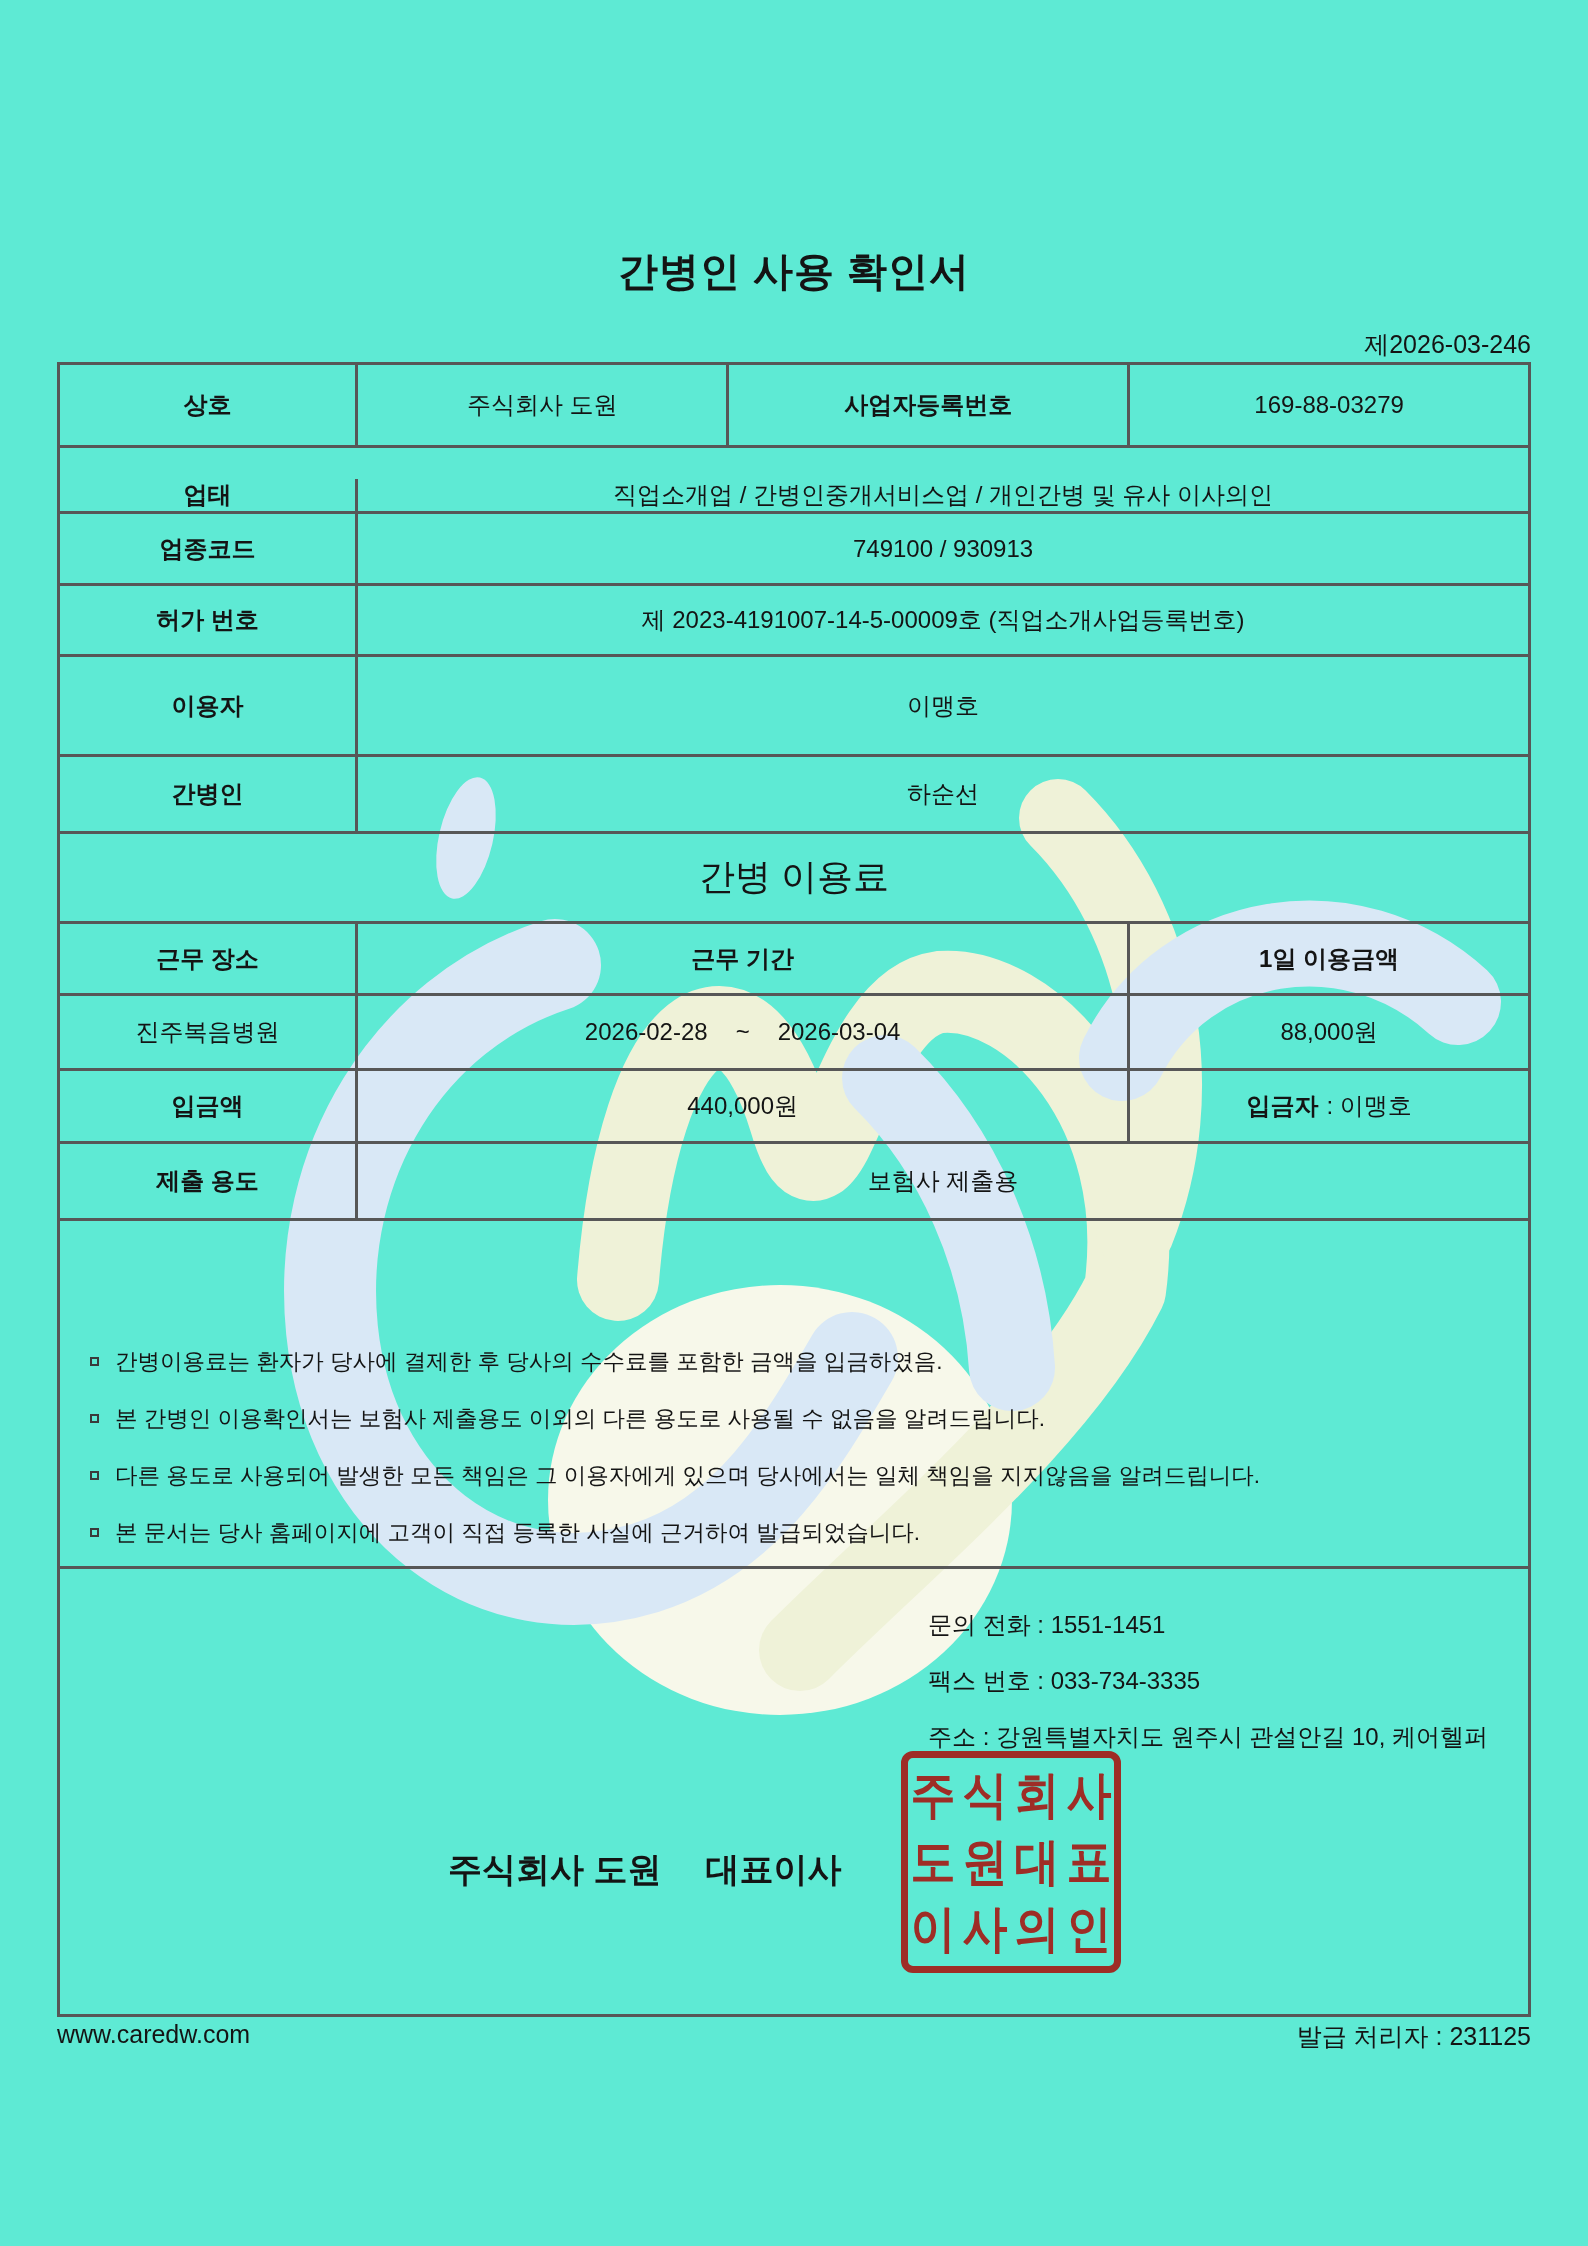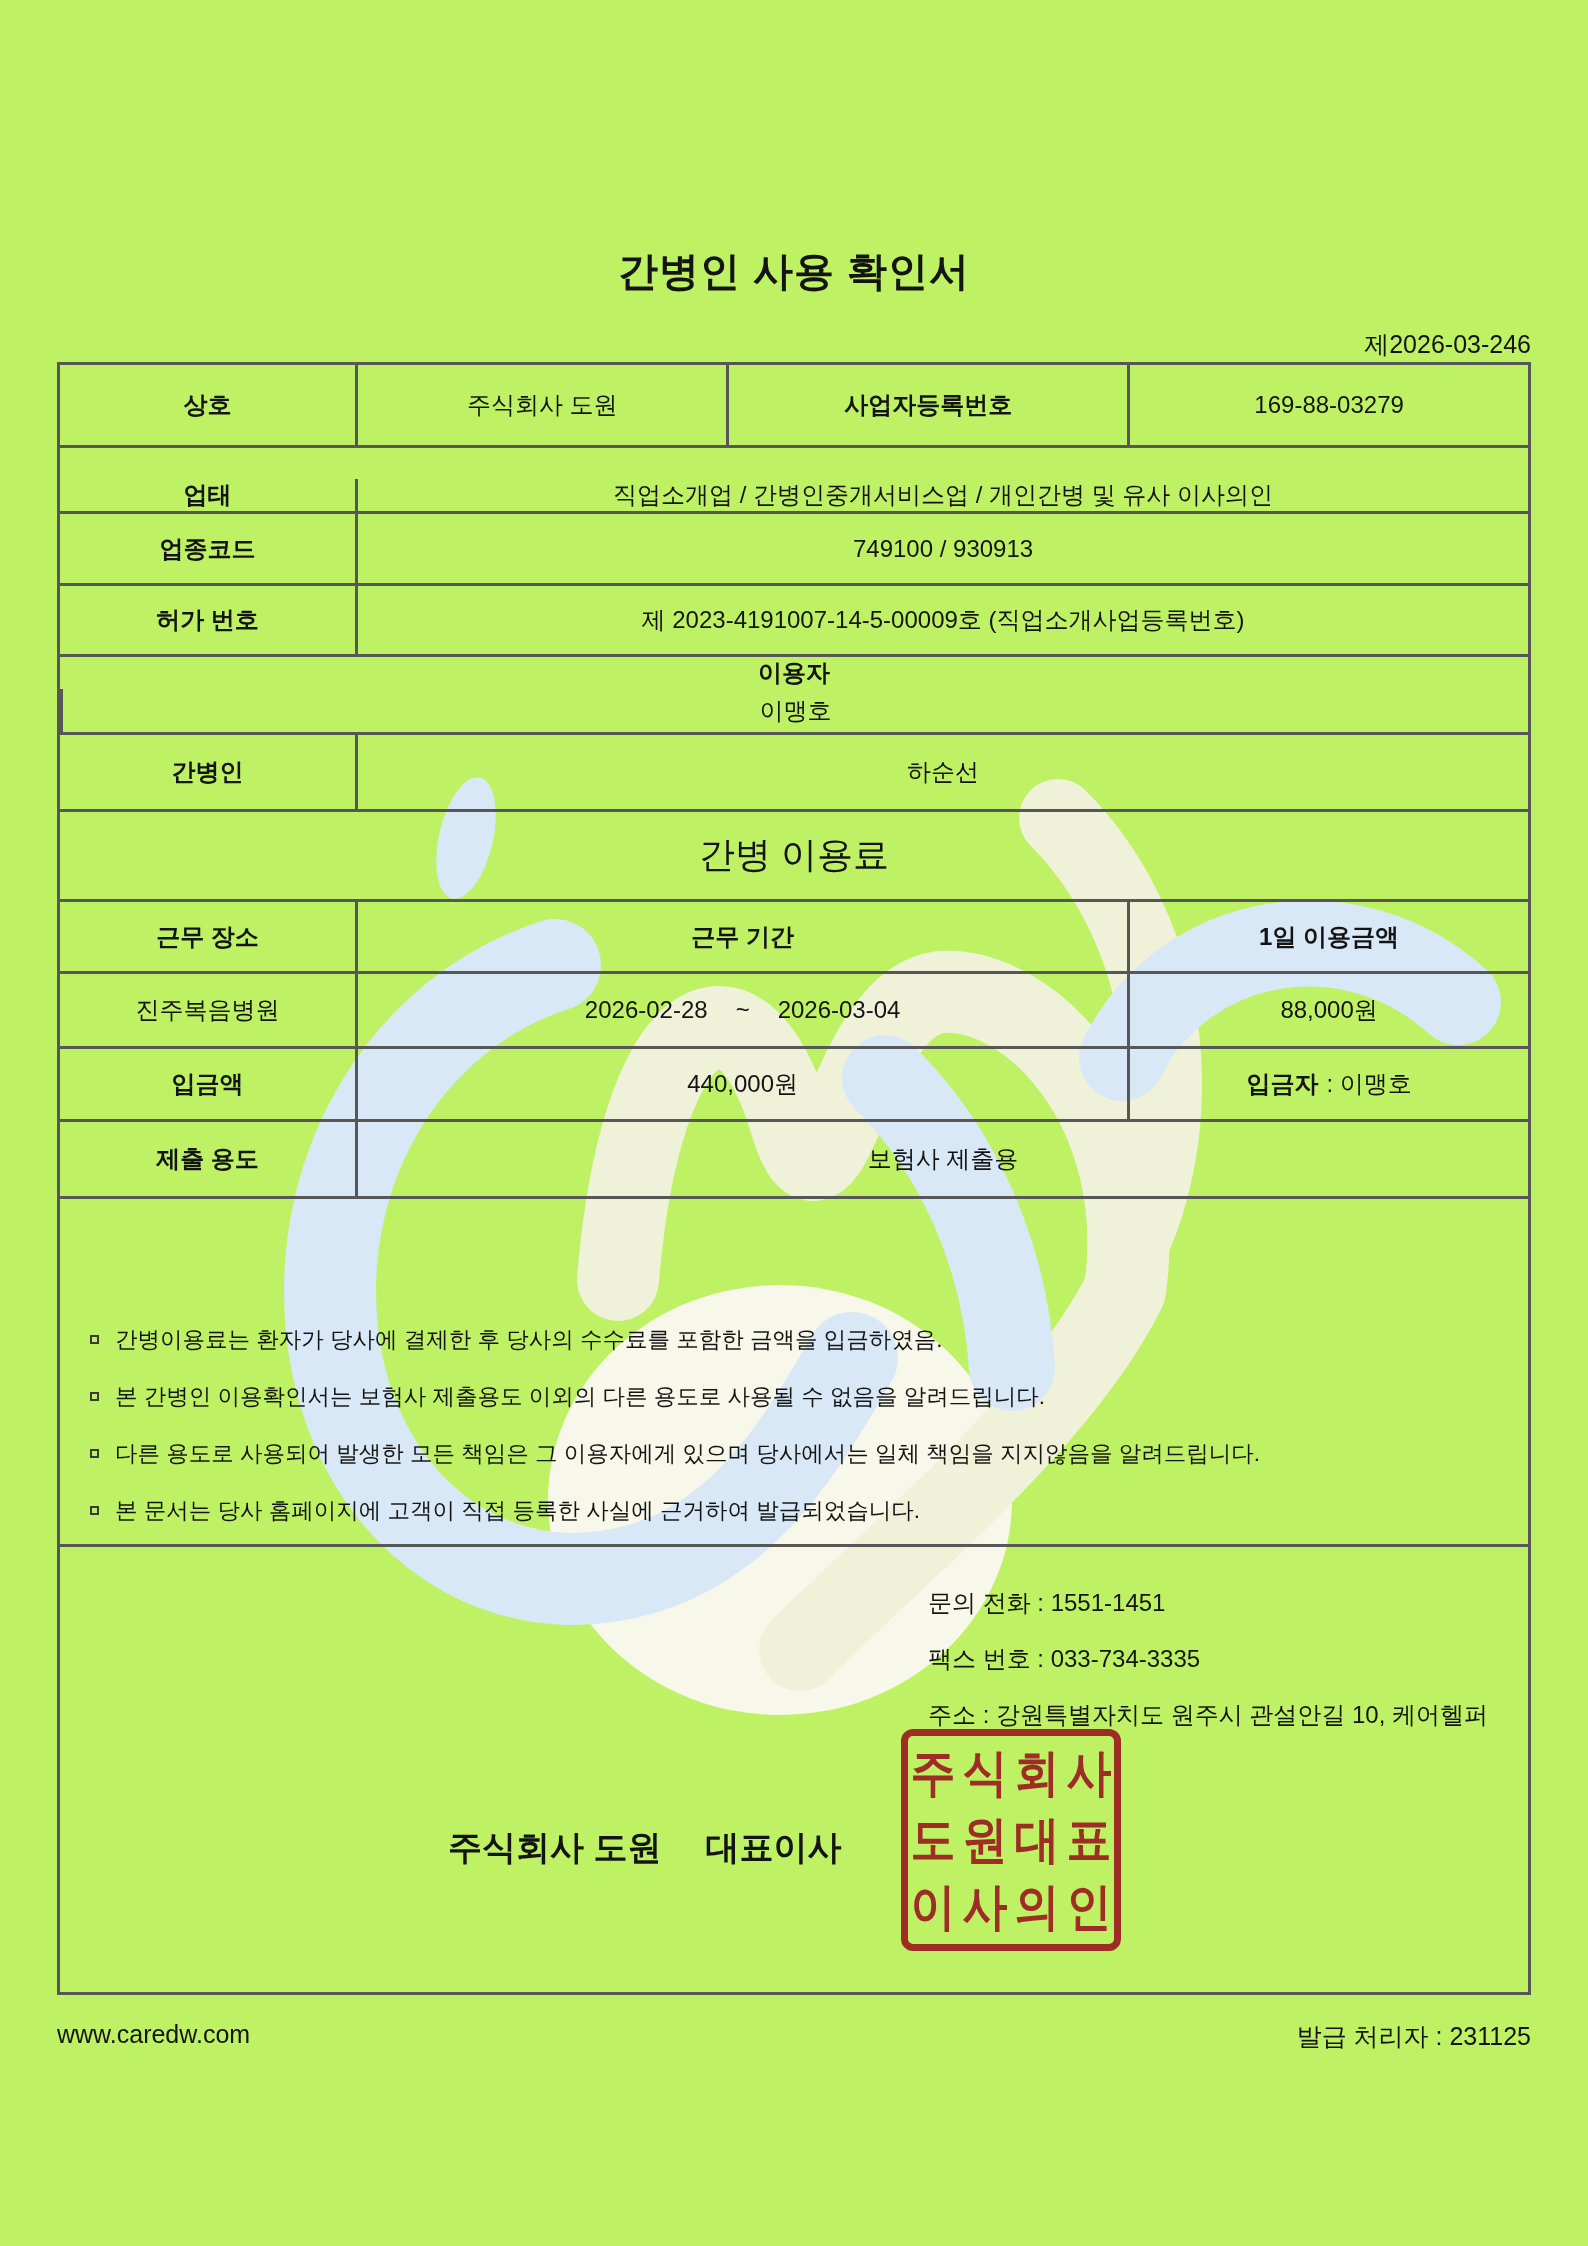--- a/index.html
+++ b/index.html
@@ -1,19 +1,19 @@
 <!DOCTYPE html>
 <html><head>
 <meta charset="utf-8">
 <style>
   html,body{margin:0;padding:0;background:#fff;}
   .page{
     position:relative;
     width:1588px;height:2246px;
-    background:#bef264;
+    background:#5eead4;
     font-family:"Liberation Sans","DejaVu Sans",sans-serif;
     color:#141414;
     overflow:hidden;
   }
   .wm{position:absolute;left:0;top:0;width:1588px;height:2246px;z-index:0;}
   .content{position:absolute;left:0;top:0;width:100%;height:100%;z-index:1;}
 
   .title{
     position:absolute;top:244px;left:0;width:100%;
     text-align:center;font-size:40px;font-weight:bold;letter-spacing:1px;
@@ -37,21 +37,21 @@
   }
   .cell:first-child{border-left:none;}
   .lbl{font-weight:bold;}
   .w1{flex:0 0 20.1%;}
   .w2{flex:0 0 25.3%;}
   .w3{flex:0 0 27.3%;}
   .w4{flex:1 1 auto;}
   .wrest{flex:1 1 auto;}
   .wmid{flex:0 0 52.6%;}
   .h80{height:80px;}  .h66{height:66px;align-items:flex-end;}  .h72{height:72px;}
-  .h71{height:71px;}  .h78{height:78px;flex-direction:column;}  .h77{height:77px;}
+  .h71{height:71px;}  .h78{height:100px;}  .h77{height:77px;}
   .h90{height:90px;}  .h75{height:75px;}  .h73{height:73px;}
 
   .section-title{
     width:100%;display:flex;align-items:center;justify-content:center;
     font-size:36px;font-weight:normal;
   }
   .tilde{margin:0 28px;}
 
   .notes-box{
     height:348px;border-top:3px solid #575757;box-sizing:border-box;

